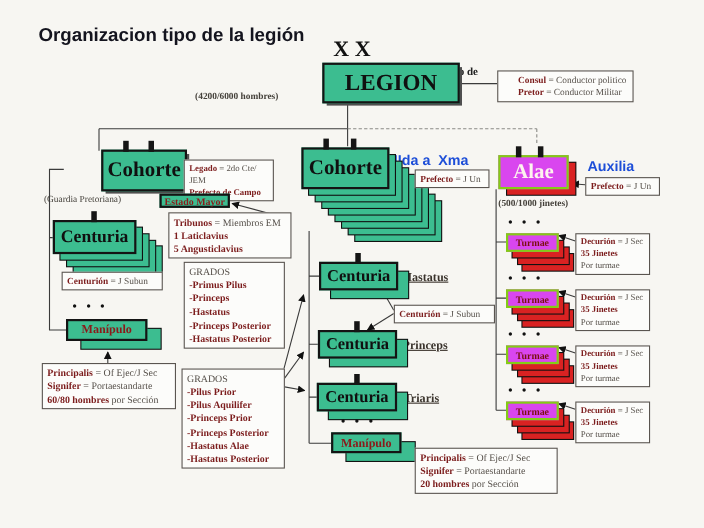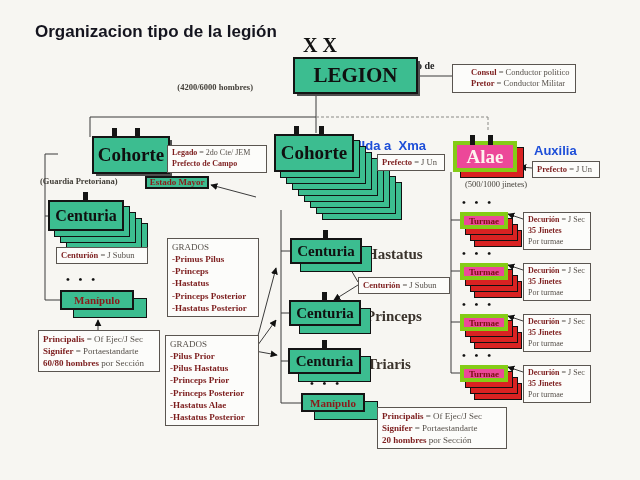--- a/index.html
+++ b/index.html
@@ -4,21 +4,21 @@
 <style>
   html,body{margin:0;padding:0;background:#fff;}
   .stage{position:relative;width:640px;height:480px;background:#f7f6f2;overflow:hidden;
          font-family:"Liberation Serif",serif;color:#222;}
   .abs{position:absolute;box-sizing:border-box;}
   svg.wires{position:absolute;left:0;top:0;z-index:1;pointer-events:none;}
   .node{z-index:2;}
   
   .gbox{background:#3cbd90;border:2px solid #141414;display:flex;align-items:center;justify-content:center;
         font-weight:700;color:#101010;}
-  .rbox{background:#ec4899;border:4px solid #84cc16;display:flex;align-items:center;justify-content:center;
+  .rbox{background:#d946ef;border:2px solid #84cc16;display:flex;align-items:center;justify-content:center;
         font-weight:700;color:#fdf3ee;}
   .shadow3{box-shadow:3px 3px 0 -1px #4f4f4f;margin-left:40px;}
   
   .st-g4{box-shadow:6px 6px 0 -1px #3cbd90,6px 6px 0 0 #111,12px 12px 0 -1px #3cbd90,12px 12px 0 0 #111,
          18px 18px 0 -1px #3cbd90,18px 18px 0 0 #111,24px 23px 0 -1px #3cbd90,24px 23px 0 0 #111;}
   .st-g8{box-shadow:6px 6px 0 -1px #3cbd90,6px 6px 0 0 #111,12px 12px 0 -1px #3cbd90,12px 12px 0 0 #111,
          18px 18px 0 -1px #3cbd90,18px 18px 0 0 #111,24px 24px 0 -1px #3cbd90,24px 24px 0 0 #111,
          30px 30px 0 -1px #3cbd90,30px 30px 0 0 #111,36px 36px 0 -1px #3cbd90,36px 36px 0 0 #111,
          42px 42px 0 -1px #3cbd90,42px 42px 0 0 #111,48px 48px 0 -1px #3cbd90,48px 48px 0 0 #111;}
   .st-g1{box-shadow:10px 8px 0 -1px #3cbd90,10px 8px 0 0 #111;}
@@ -26,21 +26,21 @@
   .st-r1{box-shadow:7px 6px 0 -1px #d92222,7px 6px 0 0 #111;}
   .st-r3{box-shadow:5px 6px 0 -1px #d92222,5px 6px 0 0 #111,10px 12px 0 -1px #d92222,10px 12px 0 0 #111,
          14px 18px 0 -1px #d92222,14px 18px 0 0 #111;}
   
   .tabs2::before,.tabs2::after,.tab1::before{content:"";position:absolute;top:-10px;width:5px;height:10px;background:#151515;}
   .tabs2::before{left:24%;} .tabs2::after{left:56%;} .tab1::before{left:46%;}
   
   .ann{background:#fcfcfa;border:1px solid #5a5550;padding:2px 4px;font-size:8.5px;line-height:1.35;color:#56504a;z-index:2;}
   .ann .k{font-weight:700;color:#7c1d1d;}
   .lbl-sans{font-family:"Liberation Sans",sans-serif;font-weight:700;color:#1d4ed8;}
-  .tag{font-weight:700;color:#3a332c;font-size:15px;}
+  .tag{font-weight:700;color:#3a332c;font-size:11px;text-decoration:underline;}
   .dots{font-weight:700;color:#111;font-size:11px;letter-spacing:3px;z-index:2;}
   .maroon{color:#8b1a1a;}
   .title{font-family:"Liberation Sans",sans-serif;font-weight:700;font-size:17px;color:#14141e;}
 </style>
 </head>
 <body>
 
 <div class="stage">
 
   <svg class="wires" width="640" height="480">
@@ -83,28 +83,33 @@
   <div class="abs node gbox shadow3" style="left:253px;top:57px;width:125px;height:37px;font-size:21px;">LEGION</div>
   <div class="abs" style="left:150px;top:82px;width:103px;text-align:right;font-size:8.5px;font-weight:700;color:#44403a;">(4200/6000 hombres)</div>
   <div class="abs" style="left:389px;top:60px;font-size:10px;font-weight:700;color:#222;">A cargo de</div>
   <div class="abs ann" style="left:452px;top:64px;width:124px;padding-left:18px;">
     <div><span class="k">Consul</span> <span>= Conductor politico</span></div>
     <div><span class="k">Pretor</span> <span>= Conductor Militar</span></div>
   </div>
 
   <div class="abs node gbox shadow3 tabs2" style="left:52px;top:136px;width:78px;height:38px;font-size:19px;">Cohorte</div>
   <div class="abs lbl-sans" style="left:132px;top:137px;font-size:14px;">Iera</div>
-  <div class="abs ann" style="left:167px;top:145px;width:100px;font-size:8px;">
+  <div class="abs ann" style="left:167px;top:145px;width:82px;font-size:8px;">
     <div><span class="k">Legado</span> <span>= 2do Cte/ JEM</span></div>
     <div class="k">Prefecto de Campo</div>
   </div>
-  <div class="abs" style="left:40px;top:176px;font-size:8.5px;font-weight:700;color:#44403a;">(Guardia Pretoriana)</div>
-  <div class="abs node gbox" style="left:145px;top:176px;width:64px;height:13px;font-size:9px;align-items:flex-end;">
+  <div class="abs" style="left:40px;top:176px;font-size:8.5px;font-weight:400;color:#44403a;">(Guardia Pretoriana)</div>
+  <div class="abs node gbox" style="left:145px;top:176px;width:64px;height:13px;font-size:9px;">
       <span class="maroon">Estado Mayor</span>
     </div>
+  <div class="abs ann" style="left:153px;top:193px;width:112px;font-size:9px;">
+    <div><span class="k">Tribunos</span> <span>= Miembros EM</span></div>
+    <div class="k">1 Laticlavius</div>
+    <div class="k">5 Angusticlavius</div>
+  </div>
   <div class="abs node gbox st-g4 tab1" style="left:48px;top:200px;width:76px;height:31px;font-size:16px;">Centuria</div>
   <div class="abs ann" style="left:56px;top:247px;width:92px;font-size:8.5px;">
     <span class="k">Centurión</span> <span>= J Subun</span>
   </div>
   <div class="abs ann" style="left:167px;top:238px;width:92px;font-size:9px;">
     <div>GRADOS</div>
     <div class="k">-Primus Pilus</div>
     <div class="k">-Princeps</div>
     <div class="k">-Hastatus</div>
     <div class="k">-Princeps Posterior</div>
@@ -130,42 +135,42 @@
   <div class="abs ann" style="left:358px;top:277px;width:92px;font-size:8.5px;">
     <span class="k">Centurión</span> <span>= J Subun</span>
   </div>
   <div class="abs node gbox st-g1 tab1" style="left:289px;top:300px;width:72px;height:26px;font-size:15px;">Centuria</div>
   <div class="abs tag" style="left:366px;top:308px;">Princeps</div>
   <div class="abs node gbox st-g1 tab1" style="left:288px;top:348px;width:73px;height:26px;font-size:15px;">Centuria</div>
   <div class="abs tag" style="left:367px;top:356px;">Triaris</div>
   <div class="abs ann" style="left:165px;top:335px;width:94px;font-size:9px;">
     <div>GRADOS</div>
     <div class="k">-Pilus Prior</div>
-    <div class="k">-Pilus Hastatus</div>
+    <div class="k">-Pilus Aquilifer</div>
     <div class="k">-Princeps Prior</div>
     <div class="k">-Princeps Posterior</div>
     <div class="k">-Hastatus Alae</div>
     <div class="k">-Hastatus Posterior</div>
   </div>
   <div class="abs dots" style="left:310px;top:377px;">• • •</div>
   <div class="abs node gbox st-gm" style="left:301px;top:393px;width:64px;height:19px;font-size:11px;">
       <span class="maroon">Manípulo</span>
     </div>
   <div class="abs ann" style="left:377px;top:407px;width:130px;font-size:9px;">
     <div><span class="k">Principalis</span> <span>= Of Ejec/J Sec</span></div>
     <div><span class="k">Signifer</span> <span>= Portaestandarte</span></div>
     <div><span class="k">20 hombres</span> <span>por Sección</span></div>
   </div>
 
   <div class="abs node rbox st-r1 tabs2" style="left:453px;top:141px;width:64px;height:31px;font-size:19px;">Alae</div>
   <div class="abs lbl-sans" style="left:534px;top:143px;font-size:13px;">Auxilia</div>
   <div class="abs ann" style="left:532px;top:161px;width:68px;font-size:8.5px;">
     <span class="k">Prefecto</span> <span>= J Un</span>
   </div>
-  <div class="abs" style="left:453px;top:179px;font-size:8.5px;font-weight:400;color:#44403a;margin-left:12px;">(500/1000 jinetes)</div>
+  <div class="abs" style="left:453px;top:179px;font-size:8.5px;font-weight:700;color:#44403a;">(500/1000 jinetes)</div>
 
   <div class="abs dots" style="left:462px;top:196px;">• • •</div>
   <div class="abs node rbox st-r3" style="left:460px;top:212px;width:48px;height:17px;font-size:9px;">
       <span style="color:#7a1010;">Turmae</span>
     </div>
   <div class="abs ann" style="left:523px;top:212px;width:68px;font-size:8px;">
     <div><span class="k">Decurión</span> <span>= J Sec</span></div>
     <div class="k">35 Jinetes</div>
     <div>Por turmae</div>
   </div>

